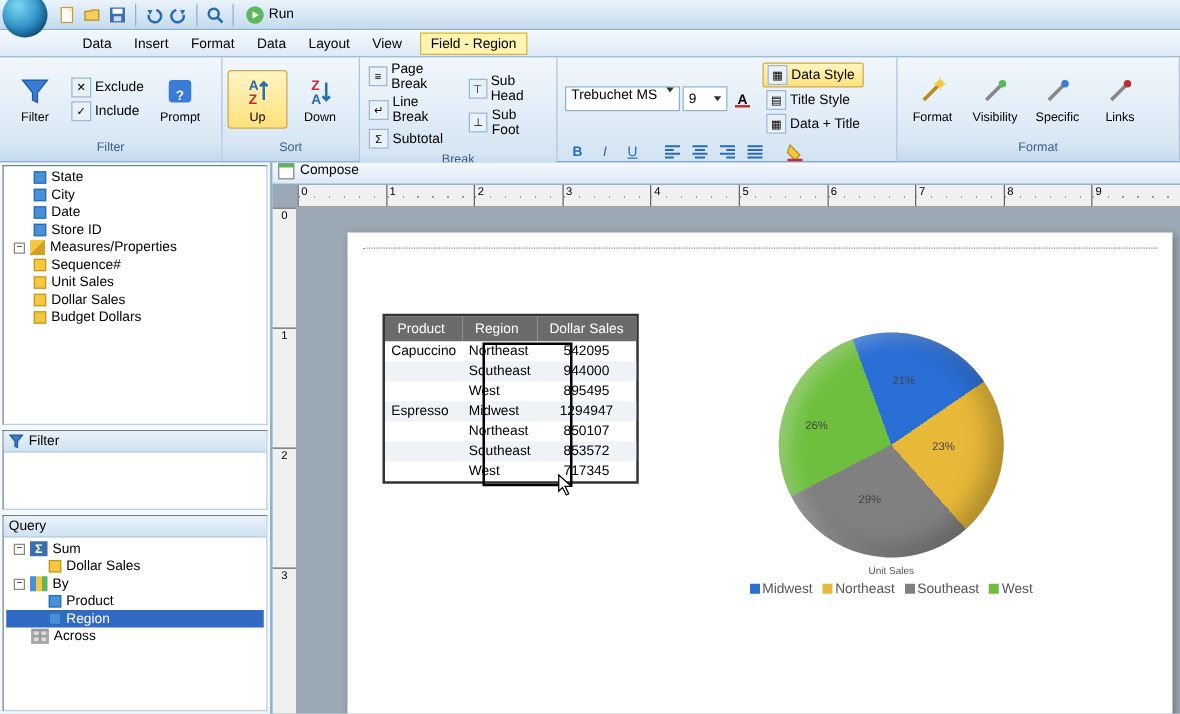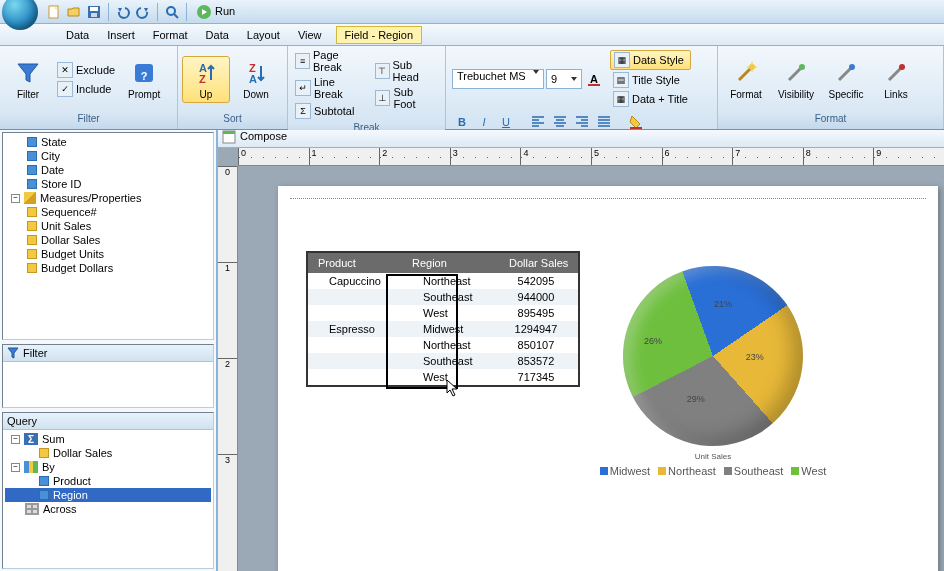--- a/index.html
+++ b/index.html
@@ -67,21 +67,21 @@
 .ruler-h .tick::after{content:"";position:absolute;top:9px;left:0;right:0;height:1px;background:repeating-linear-gradient(to right,#666 0 1px,transparent 1px 12px);}
 .ruler-v { position:absolute; top:18px; left:0; bottom:0; width:20px; background:#f0f0f0; border-right:1px solid #888; }
 .ruler-v .vtick{height:96px;border-top:1px solid #666;font-size:9px;text-align:center;}
 .page { position:absolute; top:38px; left:60px; width:660px; height:400px; background:#fff; box-shadow:2px 2px 6px rgba(0,0,0,.3); }
 .page-margin { position:absolute; top:12px; left:12px; right:12px; border-top:1px dotted #888; }
 
 .rpt-table { position:absolute; top:65px; left:28px; border:2px solid #333; }
 .rpt-table table { border-collapse:collapse; }
 .rpt-table th { background:#6b6b6b; color:#fff; padding:4px 10px; text-align:left; font-weight:normal; font-size:11px; }
 .rpt-table th.num { text-align:right; }
-.rpt-table td { padding:2px 21px; font-family:'Trebuchet MS',sans-serif; font-size:11px;margin-left:35px; }
+.rpt-table td { padding:2px 5px; font-family:'Trebuchet MS',sans-serif; font-size:11px;margin-left:35px; }
 .rpt-table td.num { text-align:center; }
 .rpt-table tr.alt td { background:#eef3f8; }
 .region-box { position:absolute; top:21px; left:78px; width:72px; height:115px; border:2px solid #000; pointer-events:none; }
 .cursor-arrow { position:absolute; top:126px; left:138px; width:14px; height:18px; }
 
 .pie-wrap { position:absolute; top:80px; left:315px; width:240px; }
 .pie { width:180px; height:180px; border-radius:50%; margin:0 auto; background:conic-gradient(#2a6fd6 0deg 75.6deg, #e8b938 75.6deg 158.4deg, #808080 158.4deg 262.8deg, #6fbf3f 262.8deg 360deg); position:relative; box-shadow: inset -8px -8px 20px rgba(0,0,0,.25), inset 6px 6px 14px rgba(255,255,255,.3); transform:rotate(-20deg); }
 .pie-label { position:absolute; font-size:9px; color:#444; transform:rotate(20deg); }
 .pie-title { text-align:center; font-size:8px; color:#555; margin-top:6px; }
 .legend { display:flex; justify-content:center; gap:8px; margin-top:4px; }
@@ -389,24 +389,20 @@
           <div class="meas-ico"></div>
           <span>Sequence#</span>
         </div>
       <div class="tree-node">
           <div class="meas-ico"></div>
           <span>Unit Sales</span>
         </div>
       <div class="tree-node">
           <div class="meas-ico"></div>
           <span>Dollar Sales</span>
-        </div>
-      <div class="tree-node">
-          <div class="meas-ico"></div>
-          <span>Budget Units</span>
         </div>
       <div class="tree-node">
           <div class="meas-ico"></div>
           <span>Budget Dollars</span>
         </div>
     </div>
 
     <div class="filter-pane">
       <div class="pane-header">
         <svg class="funnel" width="12" height="12">

